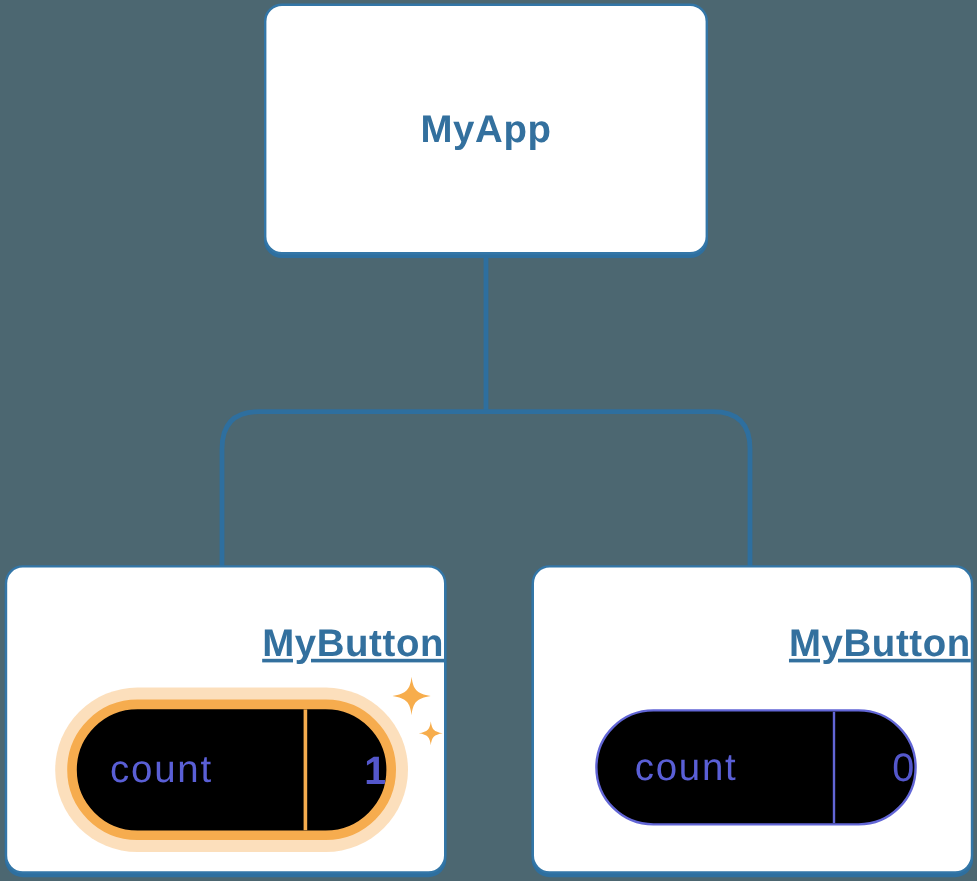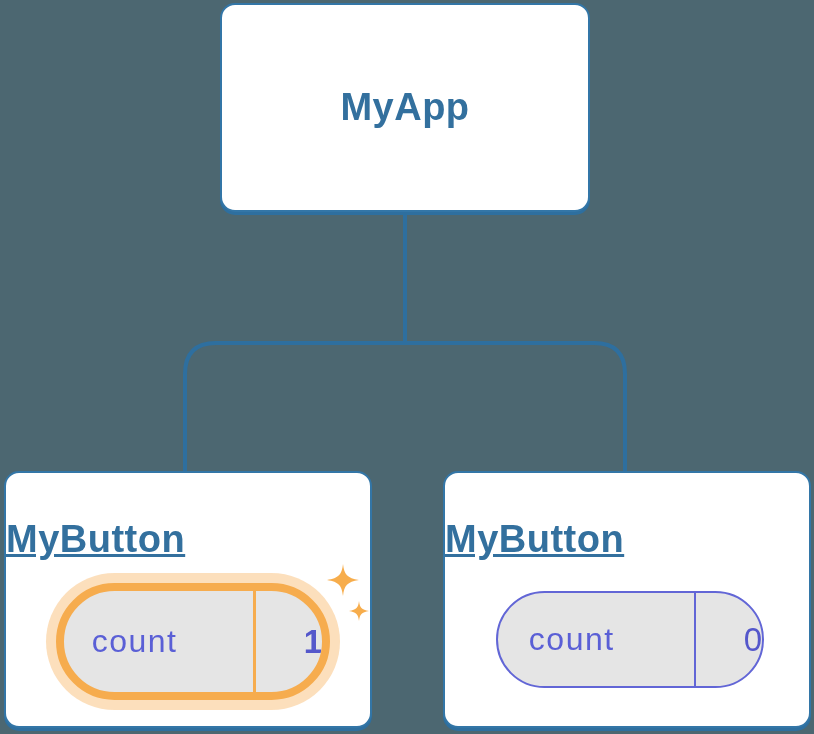--- a/index.html
+++ b/index.html
@@ -30,30 +30,30 @@
     border:2px solid var(--stroke-blue);
     border-radius:15px;
     box-shadow:0 3px 0 0 var(--line-blue);
     z-index:1;
   }
   .node-root{left:220px;top:3px;width:370px;height:209px;display:flex;align-items:center;justify-content:center;}
   .node-child-left{left:4px;top:471px;width:368px;height:257px;}
   .node-child-right{left:443px;top:471px;width:368px;height:257px;}
   .node-title{
     color:var(--title-blue);
-    font-size:38px;
+    font-size:32px;
     font-weight:bold;
     letter-spacing:0.5px;
-    text-align:left;
+    text-align:right;
     white-space:nowrap;
   }
   .child-title{position:absolute;left:0;right:0;top:45px;text-decoration:underline;}
   .state-pill{
     position:absolute;
-    background:#e5e5e5;
+    background:#000000;
     display:flex;
     align-items:stretch;
     overflow:hidden;
     gap:48px;
   }
   .pill-highlighted{
     left:50px;top:110px;width:274px;height:117px;
     border:8px solid var(--orange);
     border-radius:60px;
     box-shadow:0 0 0 10px var(--orange-glow);

